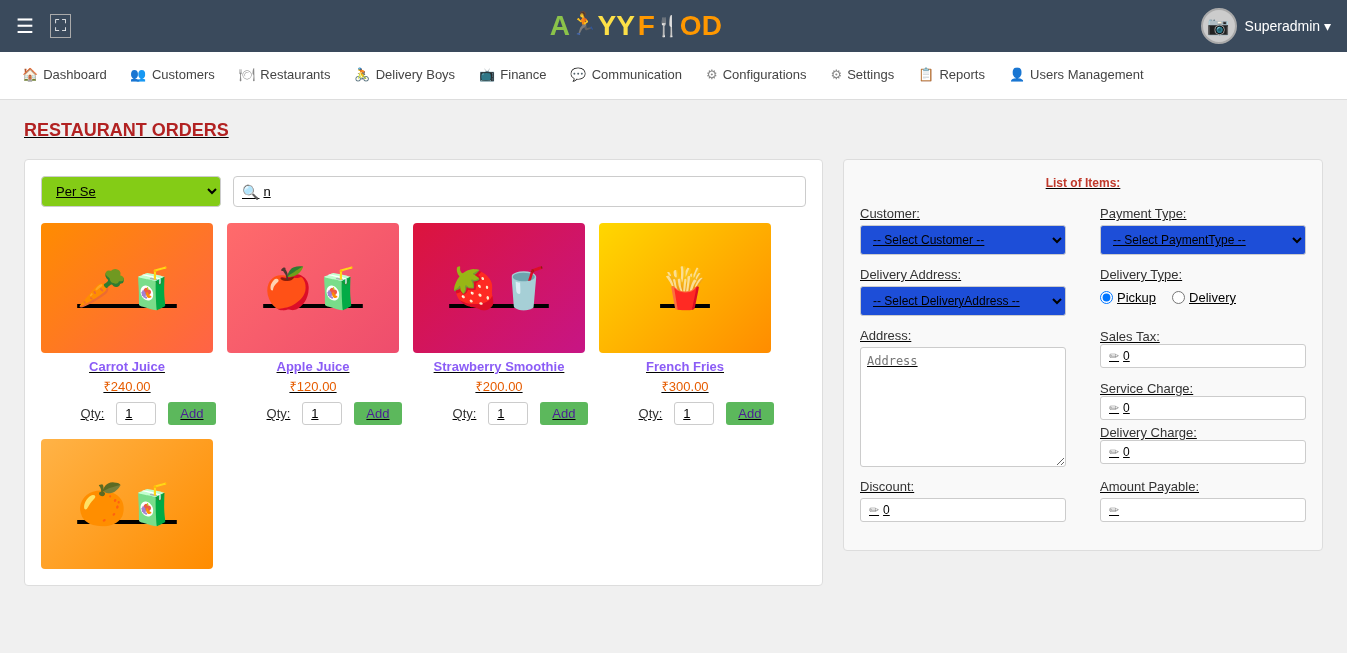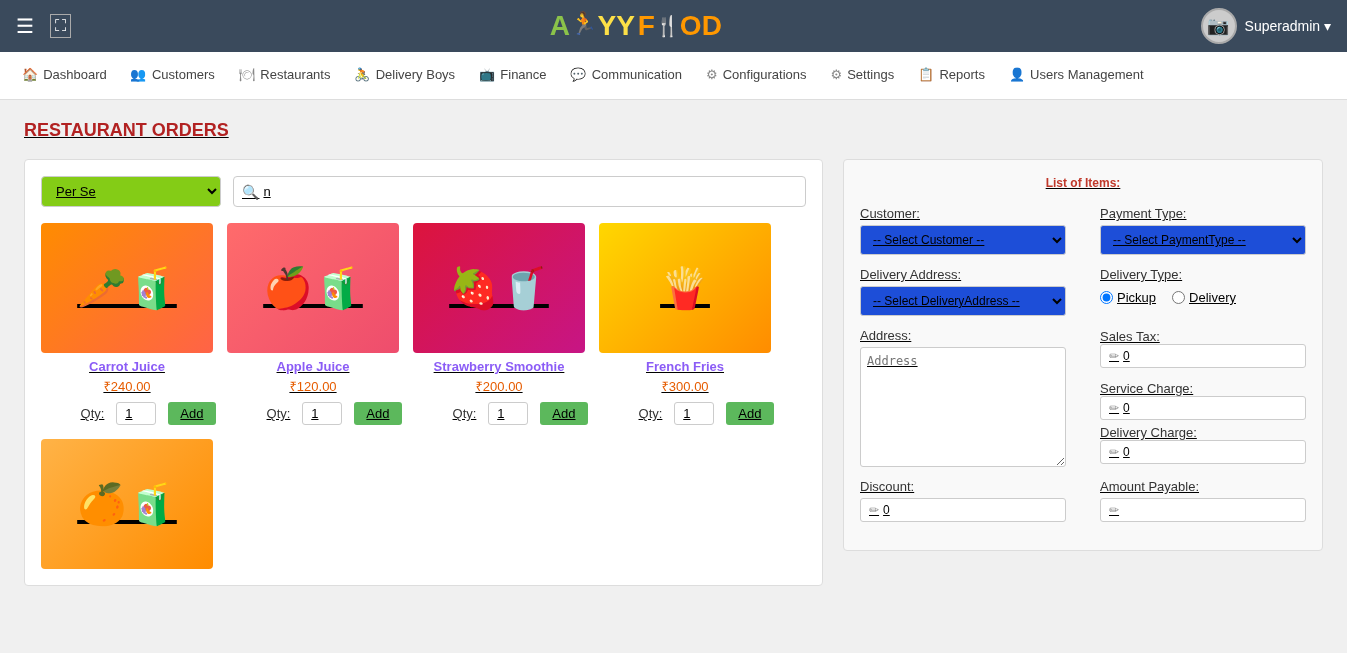--- a/index.html
+++ b/index.html
@@ -168,21 +168,21 @@
       width: 40px;
       text-align: center;
       border: 1px solid #ccc;
       border-radius: 3px;
       padding: 3px;
       font-size: 13px;
     }
     .add-btn {
       padding: 4px 12px;
       background: #5cb85c;
-      color: #000000;
+      color: #4c1d95;
       border: none;
       border-radius: 3px;
       font-size: 13px;
       cursor: pointer;
     }
 
     
     .right-panel {
       width: 480px;
       background: #f9f9f9;

